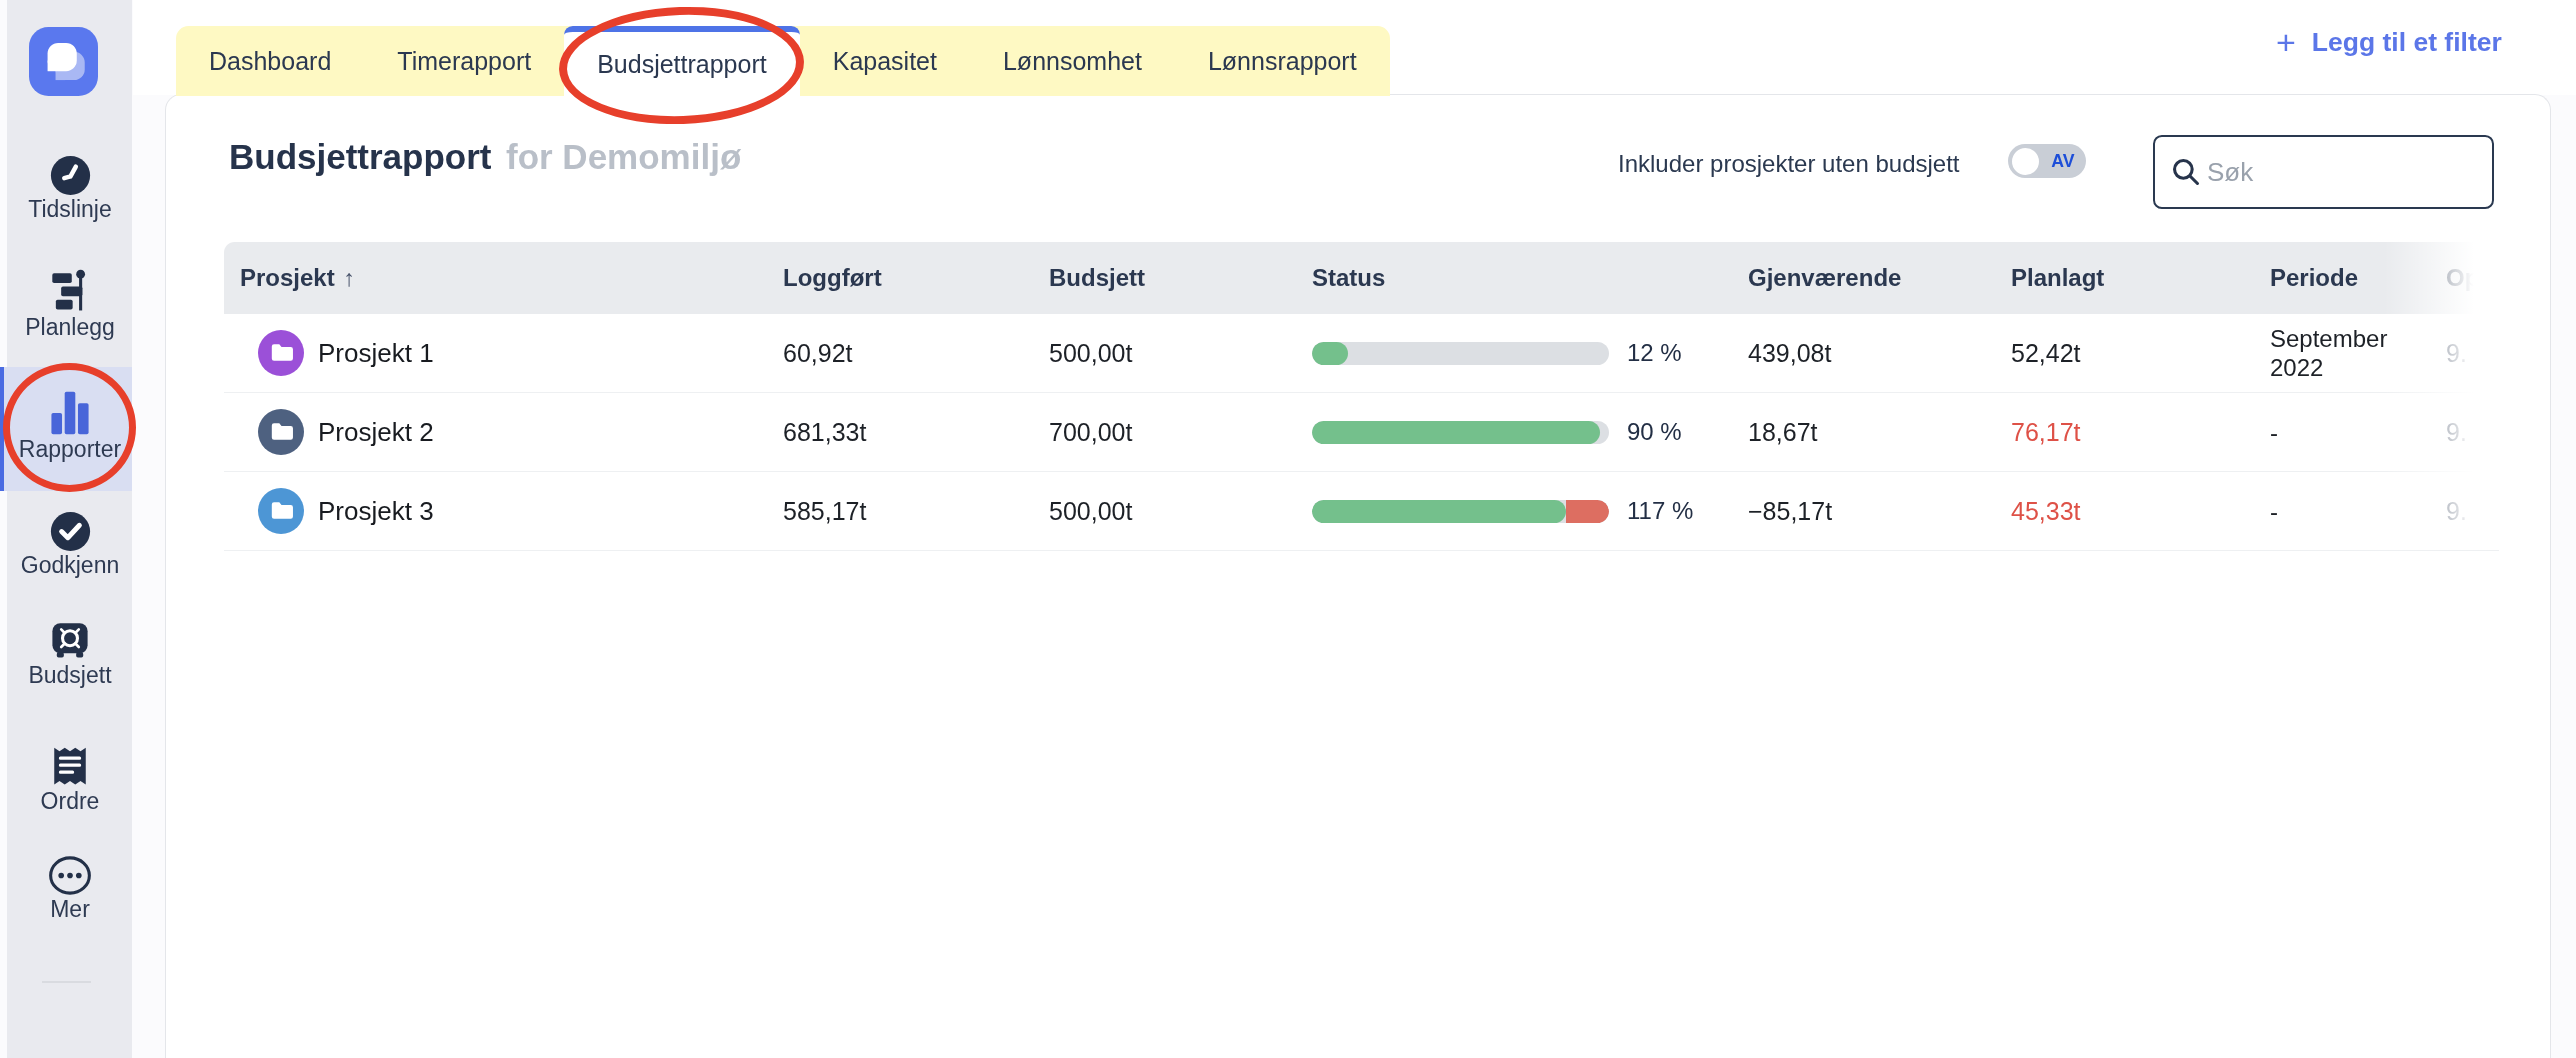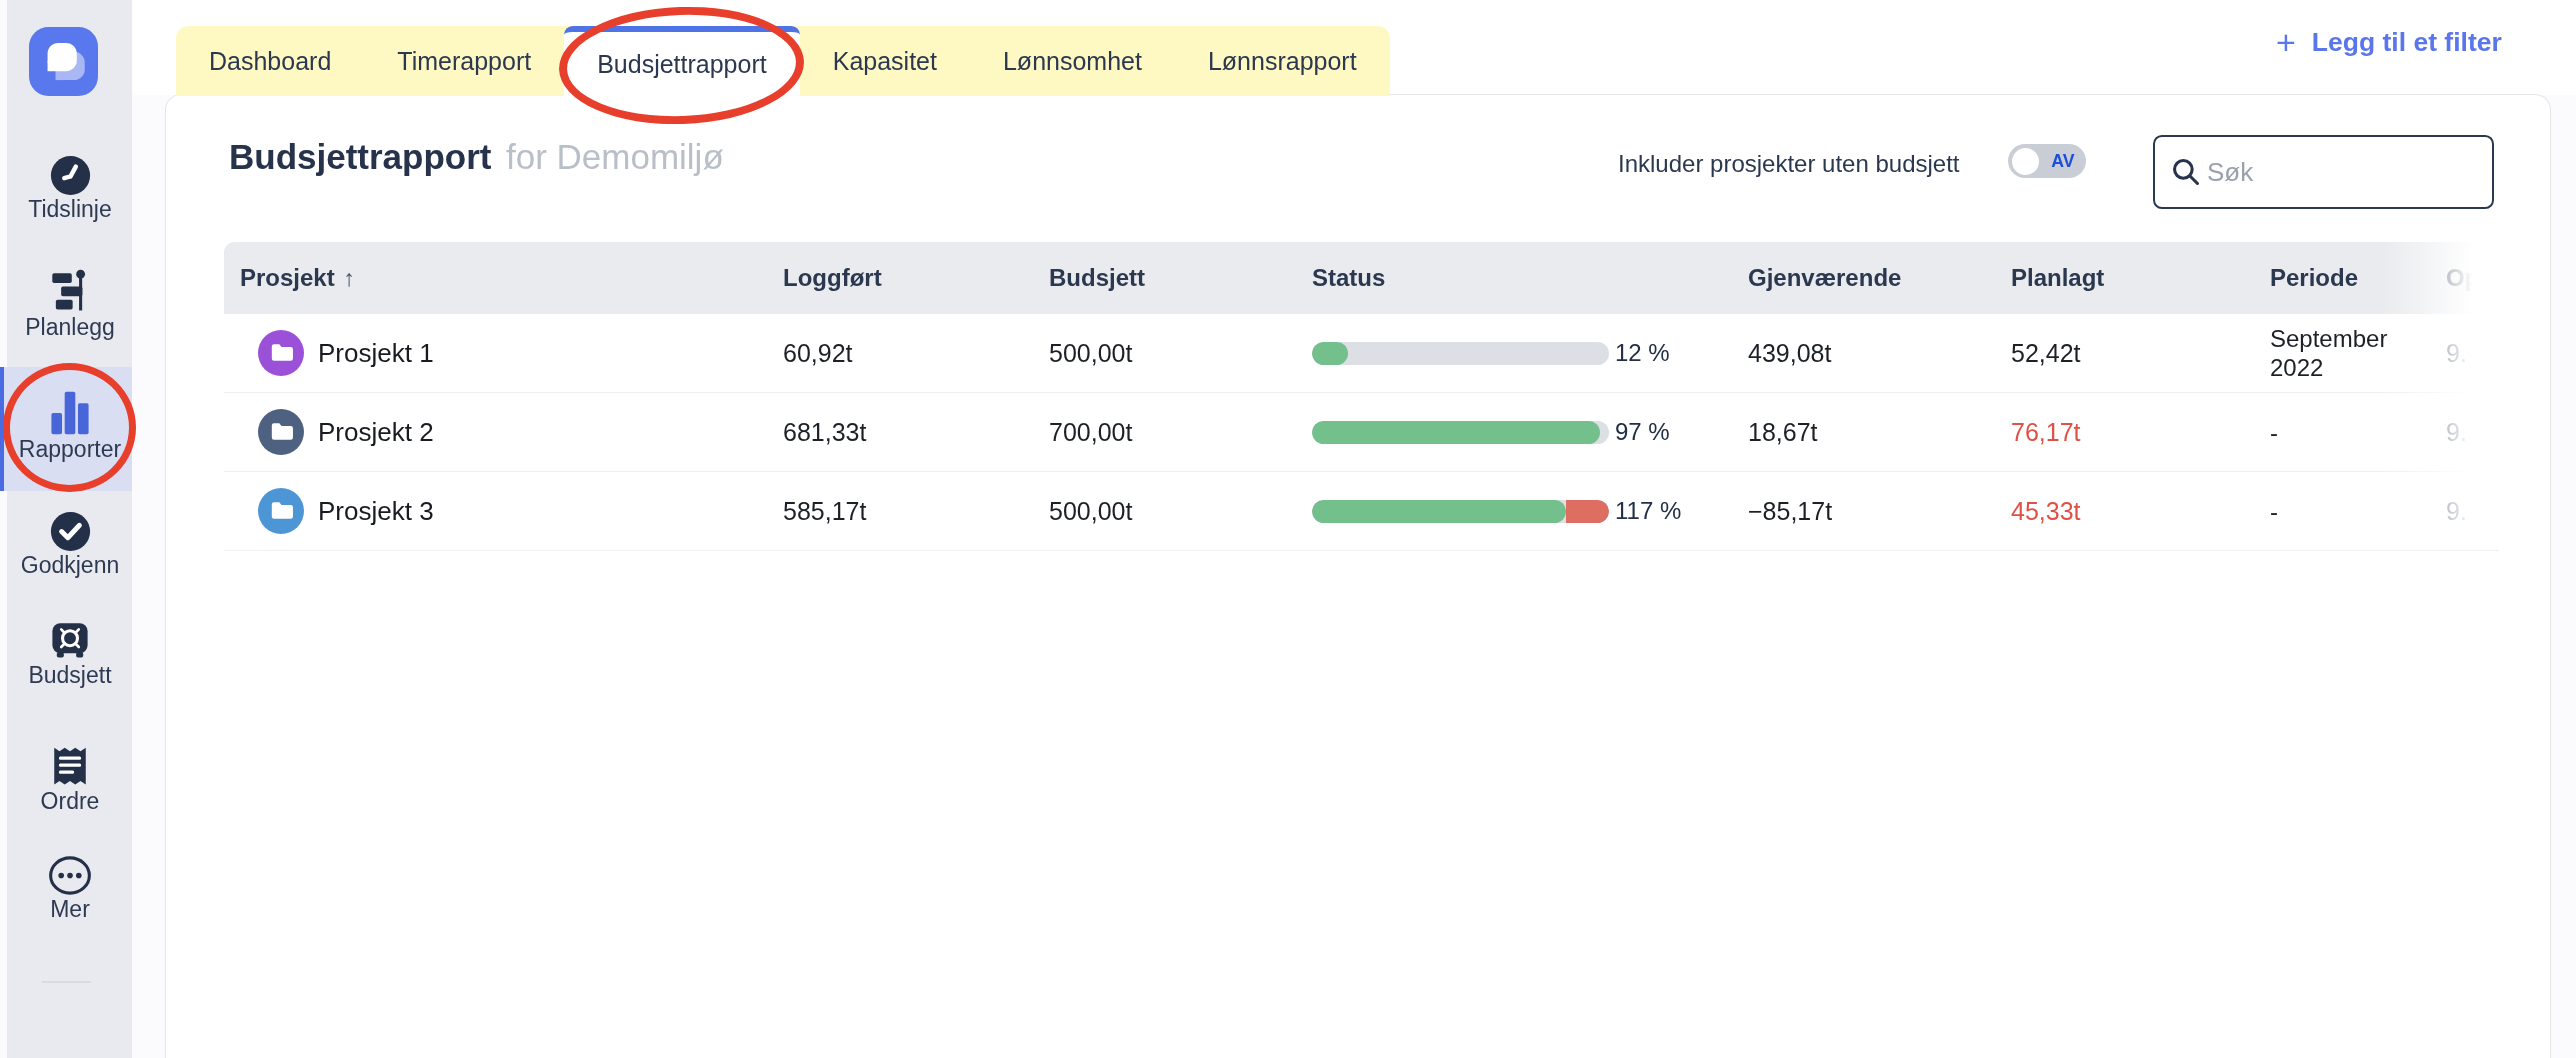--- a/index.html
+++ b/index.html
@@ -30,21 +30,21 @@
   .filter-link { position:absolute; left:2276px; top:26.5px; display:flex; align-items:center; gap:16px;
     color:#5b76e8; font-size:26.5px; font-weight:700; cursor:pointer; }
   .filter-link .plus { font-size:34px; font-weight:400; line-height:26.5px; }
 
   
   .card { position:absolute; left:165px; top:94px; width:2386px; height:981px;
     background:#ffffff; border:1.8px solid #e4e6ea; border-bottom:none; border-radius:16px 16px 0 0; z-index:2; }
 
   .page-title-row { position:absolute; left:63px; top:42px; white-space:nowrap; }
   .page-title { display:inline; font-size:35px; font-weight:700; color:#26334b; }
-  .page-subtitle { display:inline; font-size:35px; font-weight:400; color:#b9bfc8; margin-left:10.6px; }
+  .page-subtitle { display:inline; font-size:35px; font-weight:700; color:#b9bfc8; margin-left:10.6px; }
 
   .toggle-label { position:absolute; left:1452px; top:55px; font-size:24px; color:#2b3950; }
   .toggle { position:absolute; left:1842px; top:49px; width:78px; height:34px; background:#c9ced6;
     border-radius:17.7px; cursor:pointer; }
   .toggle .knob { position:absolute; left:3.5px; top:3.5px; width:27px; height:27px; border-radius:50%; background:#ffffff; }
   .toggle .state { position:absolute; right:11.5px; top:7px; font-size:17.7px; font-weight:700; color:#1d4ed8; }
 
   .searchbox { position:absolute; left:1987px; top:40px; width:341px; height:74px;
     border:2.7px solid #2a3950; border-radius:8.8px; background:#fff; display:flex; align-items:center; padding:0 16px; gap:6px; }
   .searchbox input { border:none; outline:none; font-size:26px; color:#2b3850; width:100%;
@@ -58,21 +58,21 @@
     font-size:24px; font-weight:700; color:#2b3850; }
   .thead .th { white-space:nowrap; }
   .th-first { padding-left:16px; display:flex; gap:8.8px; align-items:center; cursor:pointer; }
   .sort-arrow { font-weight:400; color:#47526a; font-size:23px; }
   .trow { display:grid; grid-template-columns:559px 266px 263px 436px 263px 259px 176px 1fr;
     height:79px; align-items:center; border-bottom:1.8px solid #eef0f2; background:#fff;
     font-size:25px; color:#1d2127; cursor:pointer; }
   .cell-project { display:flex; align-items:center; gap:14px; padding-left:34px; }
   .avatar { width:46px; height:46px; border-radius:50%; display:flex; align-items:center; justify-content:center; flex:none; }
   .proj-name { font-size:26px; color:#181b20; }
-  .cell-status { display:flex; align-items:center; gap:6px; }
+  .cell-status { display:flex; align-items:center; gap:18px; }
   .bartrack { width:297px; height:23px; background:#dcdfe3; border-radius:11.5px; position:relative; overflow:hidden; flex:none; }
   .barfill { position:absolute; left:0; top:0; height:100%; background:#74c08c; border-radius:11.5px; }
   .barred { position:absolute; right:0; top:0; height:100%; background:#dd6e61; border-radius:0 11.5px 11.5px 0; }
   .pct { font-size:24px; color:#232f45; white-space:nowrap; }
   .cell-period { font-size:24px; line-height:29px; padding-right:26.5px; }
   .cell-updated { white-space:nowrap; color:#2b3850; }
   .fade { position:absolute; right:0; top:0; width:115px; height:308px; pointer-events:none;
     background:linear-gradient(90deg, rgba(255,255,255,0), #ffffff 78%); }
 
   
@@ -262,21 +262,21 @@
           </div>
           <span class="proj-name">Prosjekt 2</span>
         </div>
         <div>681,33t</div>
         <div>700,00t</div>
         <div class="cell-status">
           <div class="bartrack">
             <div class="barfill" style="width: 97%;"></div>
             <div class="barred" style="width: 0%;"></div>
           </div>
-          <span class="pct">97 %</span>
+          <span class="pct">90 %</span>
         </div>
         <div>18,67t</div>
         <div style="color: rgb(222, 81, 71);">76,17t</div>
         <div class="cell-period">-</div>
         <div class="cell-updated">9. se</div>
       </div>
 
       <div class="trow">
         <div class="cell-project">
           <div class="avatar" style="background: rgb(77, 150, 213);">

